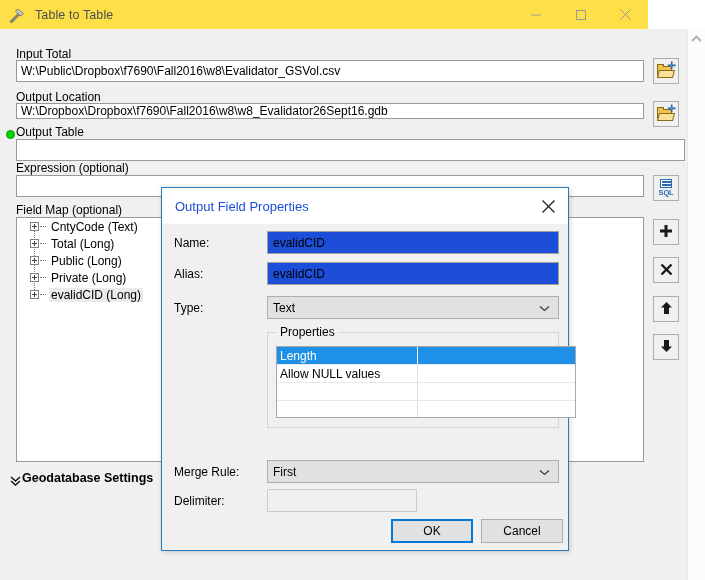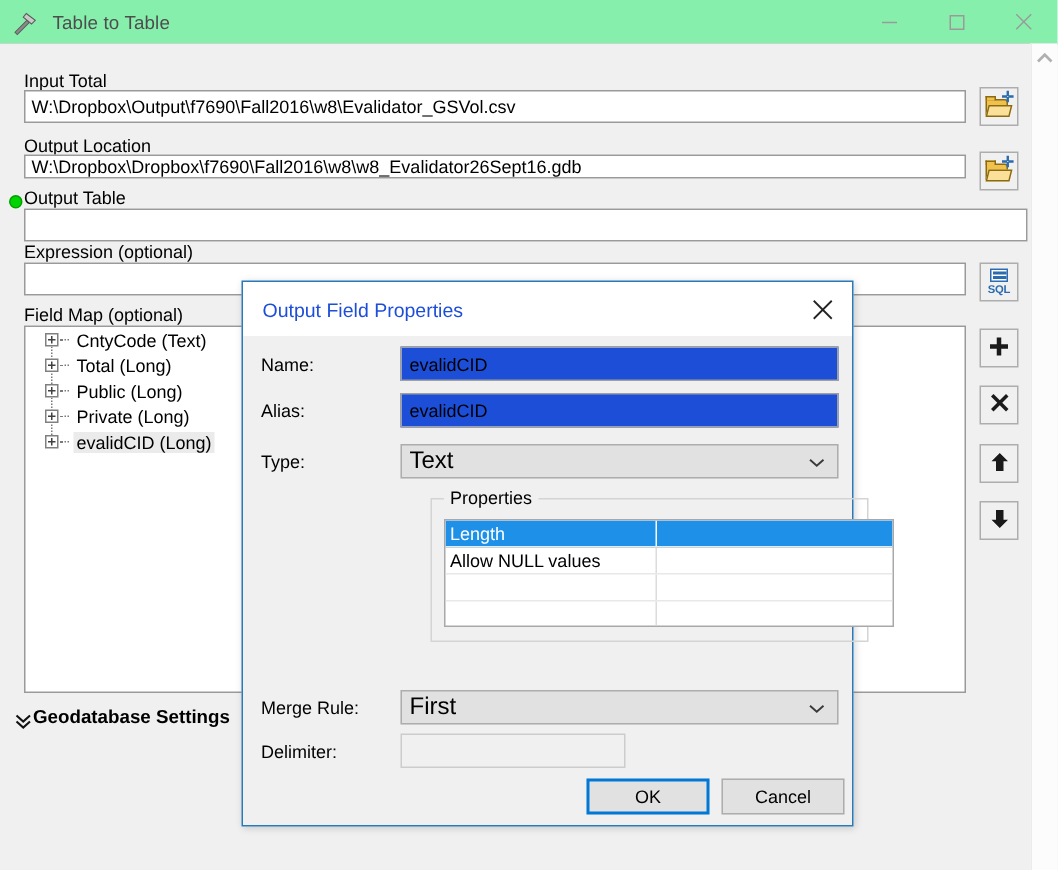--- a/index.html
+++ b/index.html
@@ -15,22 +15,22 @@
     font-size: 12px;
     color: #000000;
     position: relative;
     -webkit-font-smoothing: antialiased;
   }
 
   
   .titlebar {
     position: absolute;
     left: 0; top: 0;
-    width: 705px; height: 29px;
-    background: #86efac;
+    width: 648px; height: 29px;
+    background: #fde047;
     border-bottom: 1px solid #9a9a9a;
     display: flex;
     align-items: center;
   }
   .title-icon {
     width: 20px; height: 20px;
     margin-left: 7px;
     position: relative;
     flex: 0 0 auto;
   }
@@ -287,21 +287,21 @@
     background: #f0f0f0;
     border-color: #cccccc;
   }
   .combo {
     position: absolute;
     background: #e1e1e1;
     border: 1px solid #adadad;
     box-sizing: border-box;
     display: flex; align-items: center;
     padding-left: 5px;
-    font-size: 16px;
+    font-size: 12px;
   }
   .combo .chev {
     margin-left: auto;
     margin-right: 8px;
     color: #3a3a3a;
   }
 
   .groupbox {
     position: absolute;
     border: 1px solid #d4d4d4;
@@ -393,21 +393,21 @@
         <line x1="1.5" y1="1.5" x2="11.5" y2="11.5" stroke="#9a9a9a" stroke-width="1"></line>
         <line x1="11.5" y1="1.5" x2="1.5" y2="11.5" stroke="#9a9a9a" stroke-width="1"></line>
       </svg>
     </div>
   </div>
 </div>
 
 <div class="main">
 
   <div class="lbl" style="left:16px; top:18px;">Input Total</div>
-  <div class="txtbox" style="left:16px; top:31px; width:628px; height:22px;">W:\Dropbox\Output\f7690\Fall2016\w8\Evalidator_GSVol.csv</div>
+  <div class="txtbox" style="left:16px; top:31px; width:628px; height:22px;">W:\Public\Dropbox\f7690\Fall2016\w8\Evalidator_GSVol.csv</div>
   <div class="toolbtn" style="left:653px; top:29px;">
     <span class="folder-ico">
       <span class="back"></span>
         <span class="tab"></span>
         <span class="front"></span>
         <span class="plus">✛</span>
     </span>
   </div>
 
   <div class="lbl" style="left:16px; top:61px;">Output Location</div>
@@ -534,21 +534,21 @@
   <div class="dlg-lbl" style="left:12px; top:113px;">Type:</div>
   <div class="combo" style="left:105px; top:108px; width:292px; height:23px;">
     <span>Text</span>
     <span class="chev">
       <svg width="11" height="7" viewBox="0 0 11 7">
           <path d="M1 1.5 L5.5 5.5 L10 1.5" fill="none" stroke="#3a3a3a" stroke-width="1.3"></path>
         </svg>
     </span>
   </div>
 
-  <div class="groupbox" style="left:105px; top:144px; width:292px; height:96px;margin-left:20px;">
+  <div class="groupbox" style="left:105px; top:144px; width:292px; height:96px;">
     <span class="gb-title">Properties</span>
     <div class="propgrid">
       <div class="prow selected">
         <span class="k">Length</span>
       </div>
       <div class="prow">
         <span class="k">Allow NULL values</span>
       </div>
       <div class="prow empty">
         <span class="k"></span>

